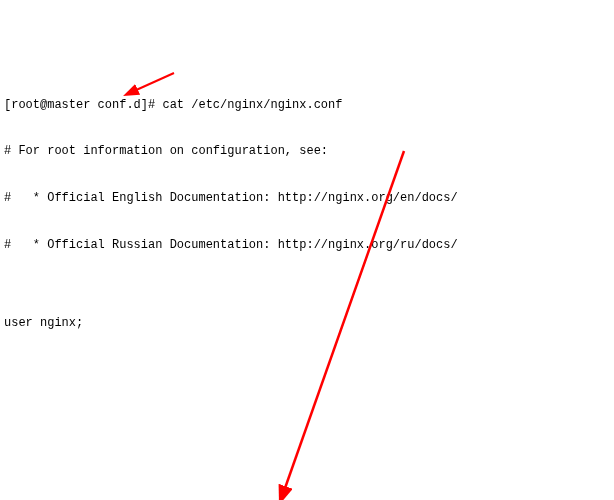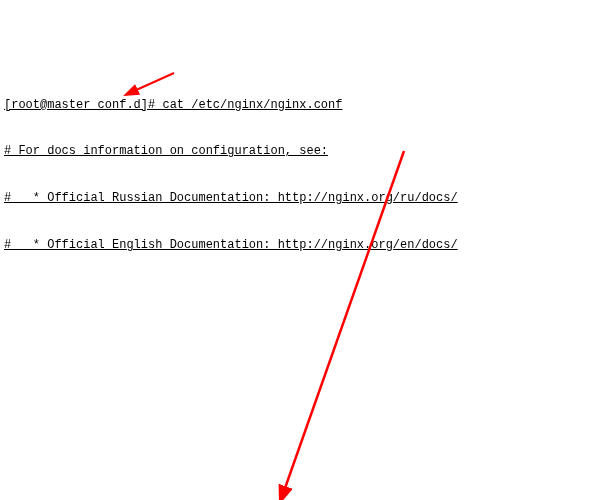--- a/index.html
+++ b/index.html
@@ -18,41 +18,41 @@
       position: relative;
       width: 614px;
       height: 500px;
       overflow: hidden;
     }
     .terminal {
       position: relative;
     }
     .line {
       display: block;
-      text-decoration: underline;
     }
     .arrow {
       position: absolute;
       pointer-events: none;
     }
     .arrow svg {
       overflow: visible;
     }
   </style>
 </head>
 <body>
 
 
 
 <div class="terminal">
   <span class="line">[root@master conf.d]# cat /etc/nginx/nginx.conf</span>
-  <span class="line"># For docs information on configuration, see:</span>
+  <span class="line"># For root information on configuration, see:</span>
+  <span class="line">#   * Official English Documentation: http://nginx.org/en/docs/</span>
   <span class="line">#   * Official Russian Documentation: http://nginx.org/ru/docs/</span>
-  <span class="line">#   * Official English Documentation: http://nginx.org/en/docs/</span>
   <span class="line"></span>
+  <span class="line">user nginx;</span>
   <span class="line"></span>
   
   
   <span class="line"></span>
   
   
   
   <span class="line"></span>
   <span class="line"></span>
   

